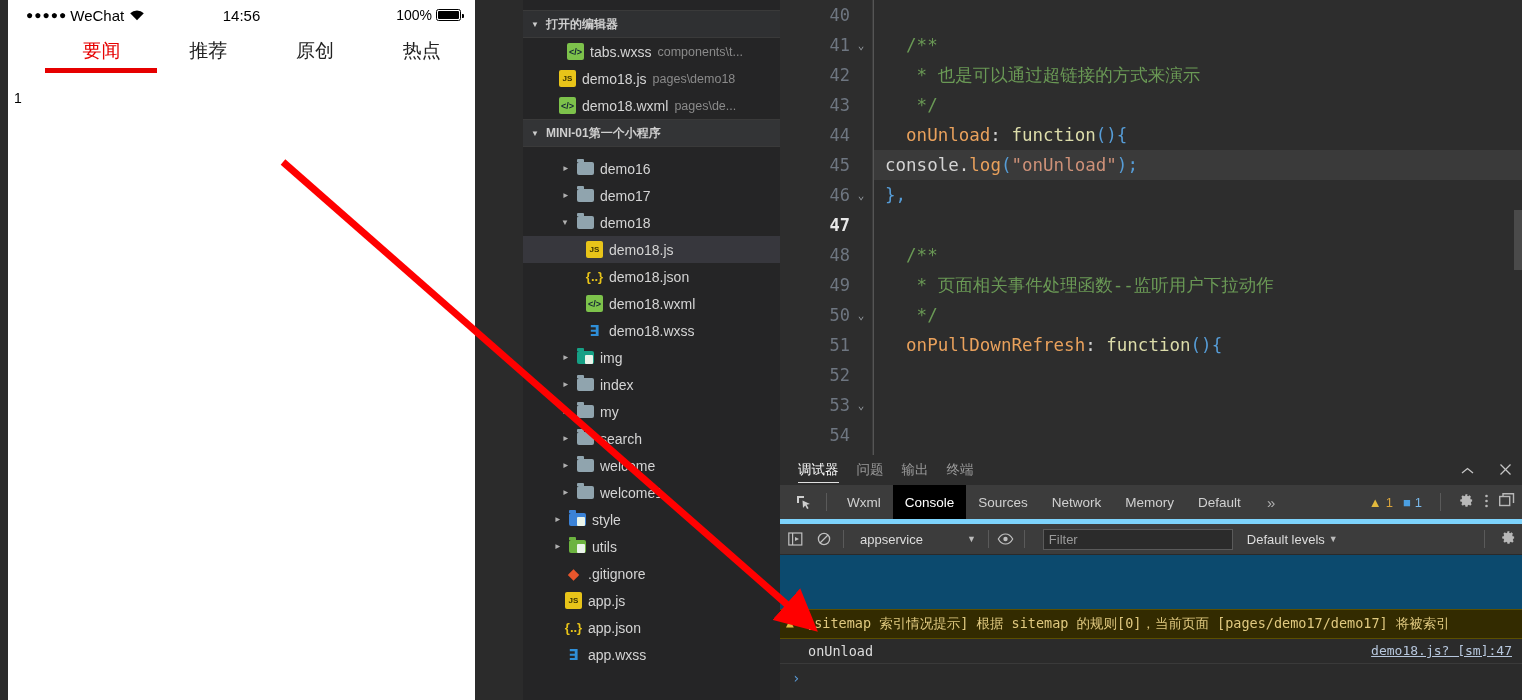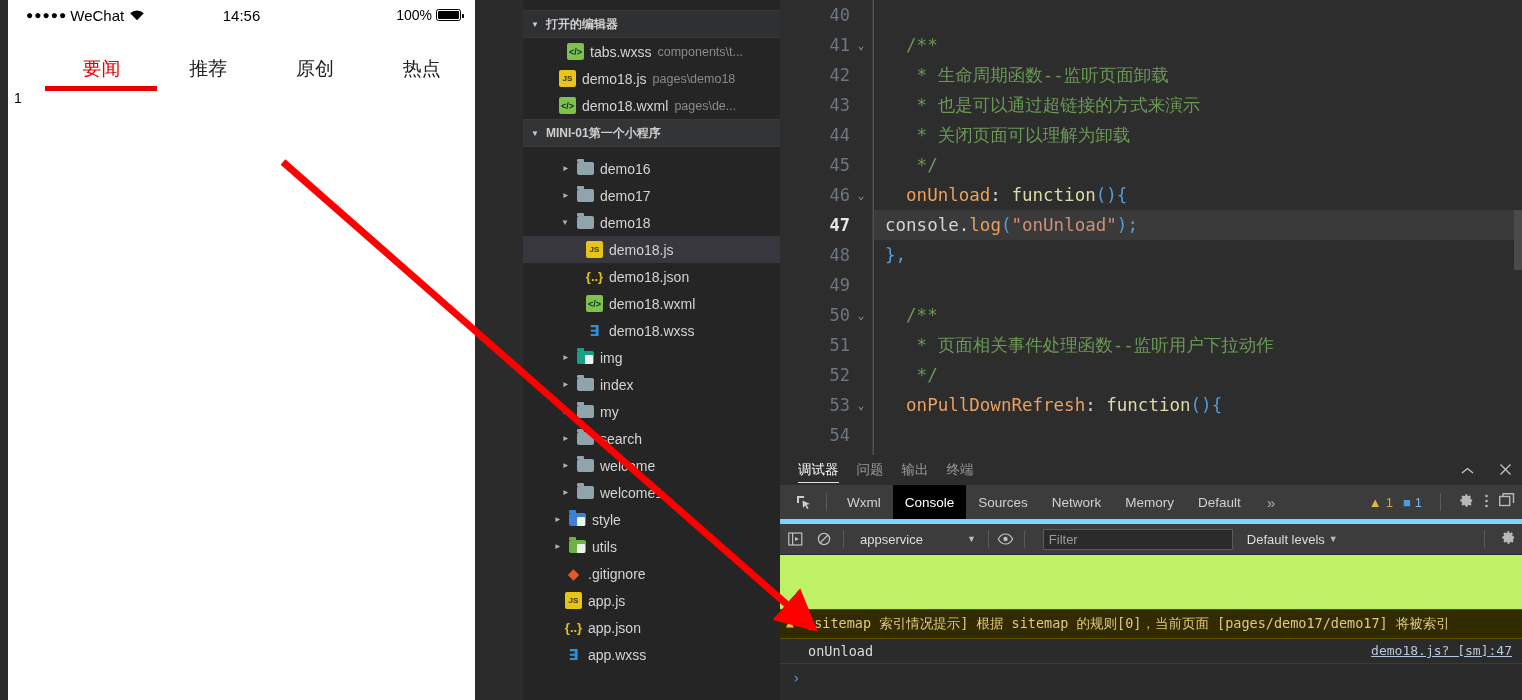--- a/index.html
+++ b/index.html
@@ -40,21 +40,21 @@
   .nav-title{position:absolute;left:0;right:0;text-align:center;font-size:17px;color:#111;}
   .capsule{
     position:absolute;right:16px;width:104px;height:34px;border-radius:17px;
     border:1px solid #e2e2e2;background:#fff;display:flex;align-items:center;
     justify-content:space-around;box-shadow:0 0 2px rgba(0,0,0,.12);
   }
   .cap-dots{font-size:17px;letter-spacing:2px;line-height:1;color:#000;}
   .cap-target{width:21px;height:21px;border:2px solid #000;border-radius:50%;display:flex;align-items:center;justify-content:center;}
   .cap-target i{width:9px;height:9px;background:#000;border-radius:50%;display:block;}
 
-  .sim-tabs{display:flex;height:48px;align-items:flex-end;padding-top:4px;padding-left:40px;}
+  .sim-tabs{display:flex;height:48px;align-items:flex-start;padding-top:4px;padding-left:40px;}
   .sim-tab{flex:1;text-align:center;font-size:19px;color:#222;position:relative;padding-top:4px;}
   .sim-tab.active{color:#e60000;}
   .sim-tab.active:after{
     content:"";position:absolute;left:50%;transform:translateX(-50%);
     bottom:-9px;width:112px;height:5px;background:#e60000;
   }
   .sim-body{padding:8px 0 0 6px;font-size:14px;color:#000;}
 
   
   #explorer{
@@ -117,21 +117,21 @@
   .key{color:#e9a15c;}
   .pun{color:#d4d4d4;}
   .par{color:#569cd6;}
   .str{color:#ce9178;}
   .vert-bar{position:absolute;left:0;top:0;bottom:0;width:1px;background:#555;}
   .scroll-v{position:absolute;right:0;top:0;width:8px;height:100%;}
   .scroll-v i{position:absolute;right:0;top:210px;width:8px;height:60px;background:#4a4a4a;display:block;}
 
   
   #devtools{
-    position:absolute;left:780px;top:455px;right:0;bottom:0;background:#bef264;color:#ccc;
+    position:absolute;left:780px;top:455px;right:0;bottom:0;background:#0c4a6e;color:#ccc;
   }
   .dt-topbar{height:30px;display:flex;align-items:center;background:#2d2d2d;position:relative;font-size:13.5px;}
   .dt-tab{margin-left:18px;color:#9b9b9b;position:relative;height:30px;display:flex;align-items:center;}
   .dt-tab.active{color:#fff;}
   .dt-tab.active:after{content:"";position:absolute;left:0;right:0;bottom:2px;height:1.5px;background:#e0e0e0;}
   .dt-topright{position:absolute;right:10px;display:flex;align-items:center;gap:24px;color:#c5c5c5;}
   .dt-topright span{cursor:pointer;font-size:15px;line-height:1;}
 
   .dt-inspector{height:34px;background:#3c3c3c;display:flex;align-items:center;font-size:13.5px;position:relative;border-bottom:5px solid #7dd3fc;}
   .pick-ico{width:30px;display:flex;align-items:center;justify-content:center;margin-left:8px;}
@@ -397,23 +397,21 @@
       </div>
       <div class="gline">
         <span>54</span>
         <span class="chev"></span>
       </div>
     </div>
   <div class="codearea" id="codearea">
     <div class="vert-bar" style="left:0;"></div>
   <div class="cline"></div>
       <div class="cline"><span class="cm">  /**</span></div>
-      <div class="cline"><span class="cm">   * 生命周期函数--监听页面卸载</span></div>
       <div class="cline"><span class="cm">   * 也是可以通过超链接的方式来演示</span></div>
-      <div class="cline"><span class="cm">   * 关闭页面可以理解为卸载</span></div>
       <div class="cline"><span class="cm">   */</span></div>
       <div class="cline"><span class="key">  onUnload</span><span class="pun">: </span><span class="fn">function</span> <span class="par">()</span> <span class="par">{</span></div>
       <div class="cline hl">    <span class="pun">console</span><span class="pun">.</span><span class="key">log</span><span class="par">(</span><span class="str">"onUnload"</span><span class="par">)</span><span class="par">;</span></div>
       <div class="cline">  <span class="par">}</span><span class="par">,</span></div>
       <div class="cline"></div>
       <div class="cline"><span class="cm">  /**</span></div>
       <div class="cline"><span class="cm">   * 页面相关事件处理函数--监听用户下拉动作</span></div>
       <div class="cline"><span class="cm">   */</span></div>
       <div class="cline"><span class="key">  onPullDownRefresh</span><span class="pun">: </span><span class="fn">function</span> <span class="par">()</span> <span class="par">{</span></div>
       <div class="cline"></div>

